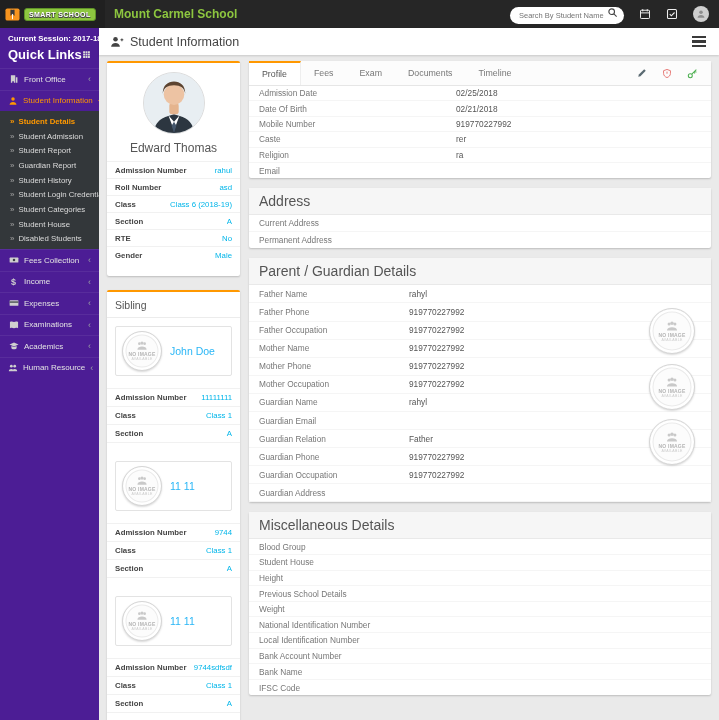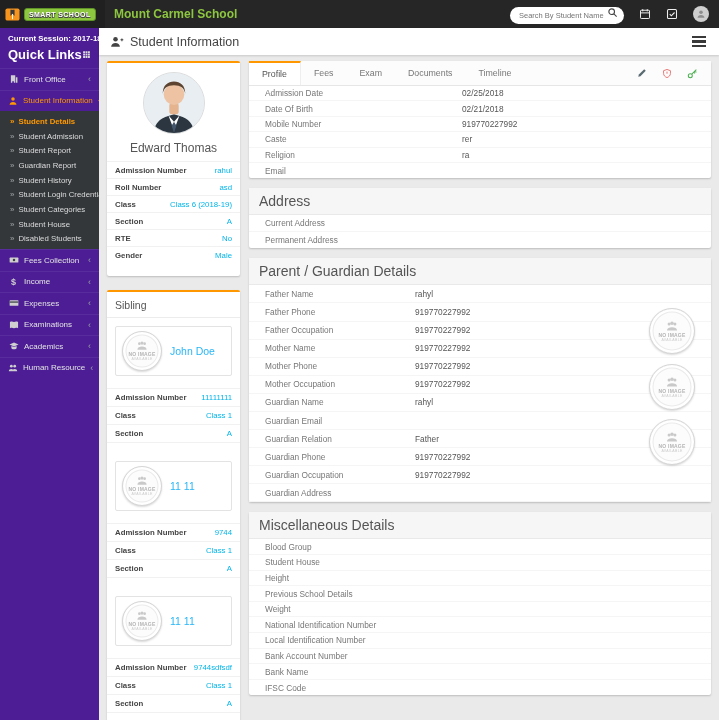--- a/index.html
+++ b/index.html
@@ -80,21 +80,21 @@
   .sz46 { width:46px; height:46px; }
 
   
   .rightcol { flex:1; min-width:0; display:flex; flex-direction:column; gap:10px; }
   .tabbar { display:flex; align-items:stretch; background:#fcfcfc; border-bottom:1px solid #e6e6e6; height:25px; }
   .tab { padding:0 13px; display:flex; align-items:center; font-size:8.8px; color:#777; cursor:pointer; }
   .tab.active { background:#fff; border-top:2px solid #ff9800; border-right:1px solid #eee; color:#555; }
   .tab-actions { margin-left:auto; display:flex; align-items:center; gap:15px; padding-right:13px; }
   .ta { cursor:pointer; }
 
-  .drow { display:flex; align-items:center; padding:0 16px; height:15.4px; border-bottom:1px solid #f5f5f5; font-size:8.3px; }
+  .drow { display:flex; align-items:center; padding:0 10px; height:15.4px; border-bottom:1px solid #f5f5f5; font-size:8.3px; }
   .drow:last-child { border-bottom:none; }
   .drow .lbl { width:197px; flex-shrink:0; color:#777; }
   .drow .val { color:#555; white-space:nowrap; }
 
   .sec-h { background:#f6f6f6; padding:5px 10px; font-size:14px; color:#555; border-bottom:1px solid #e9e9e9; }
   .arow { height:16.5px; }
   .gwrap { position:relative; }
   .grow { height:18.1px; }
   .grow .lbl { width:150px; }
   .gc { position:absolute; right:16px; }

